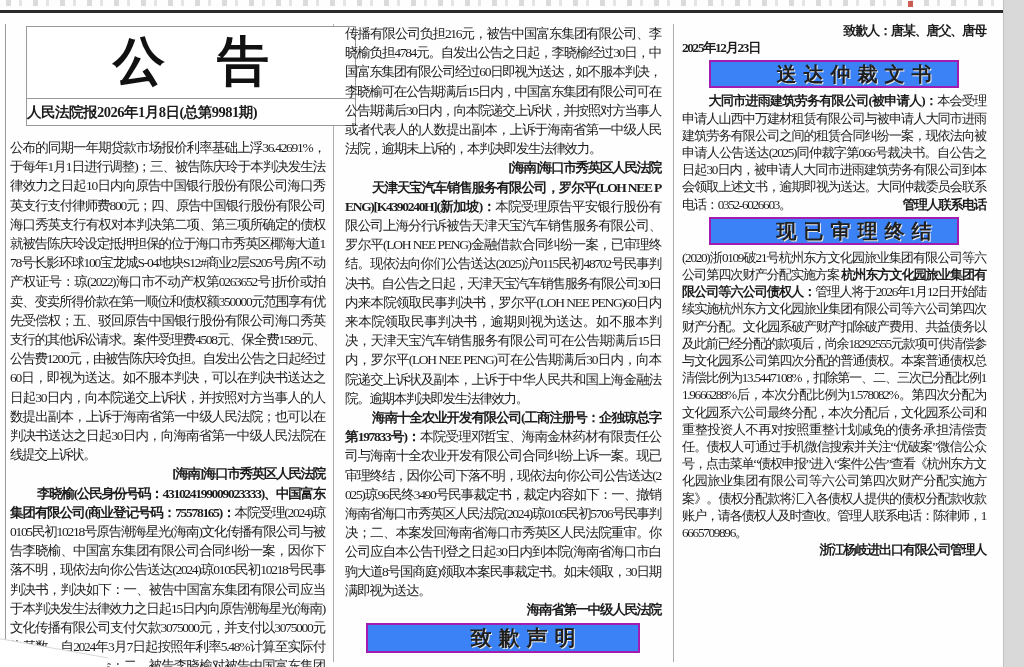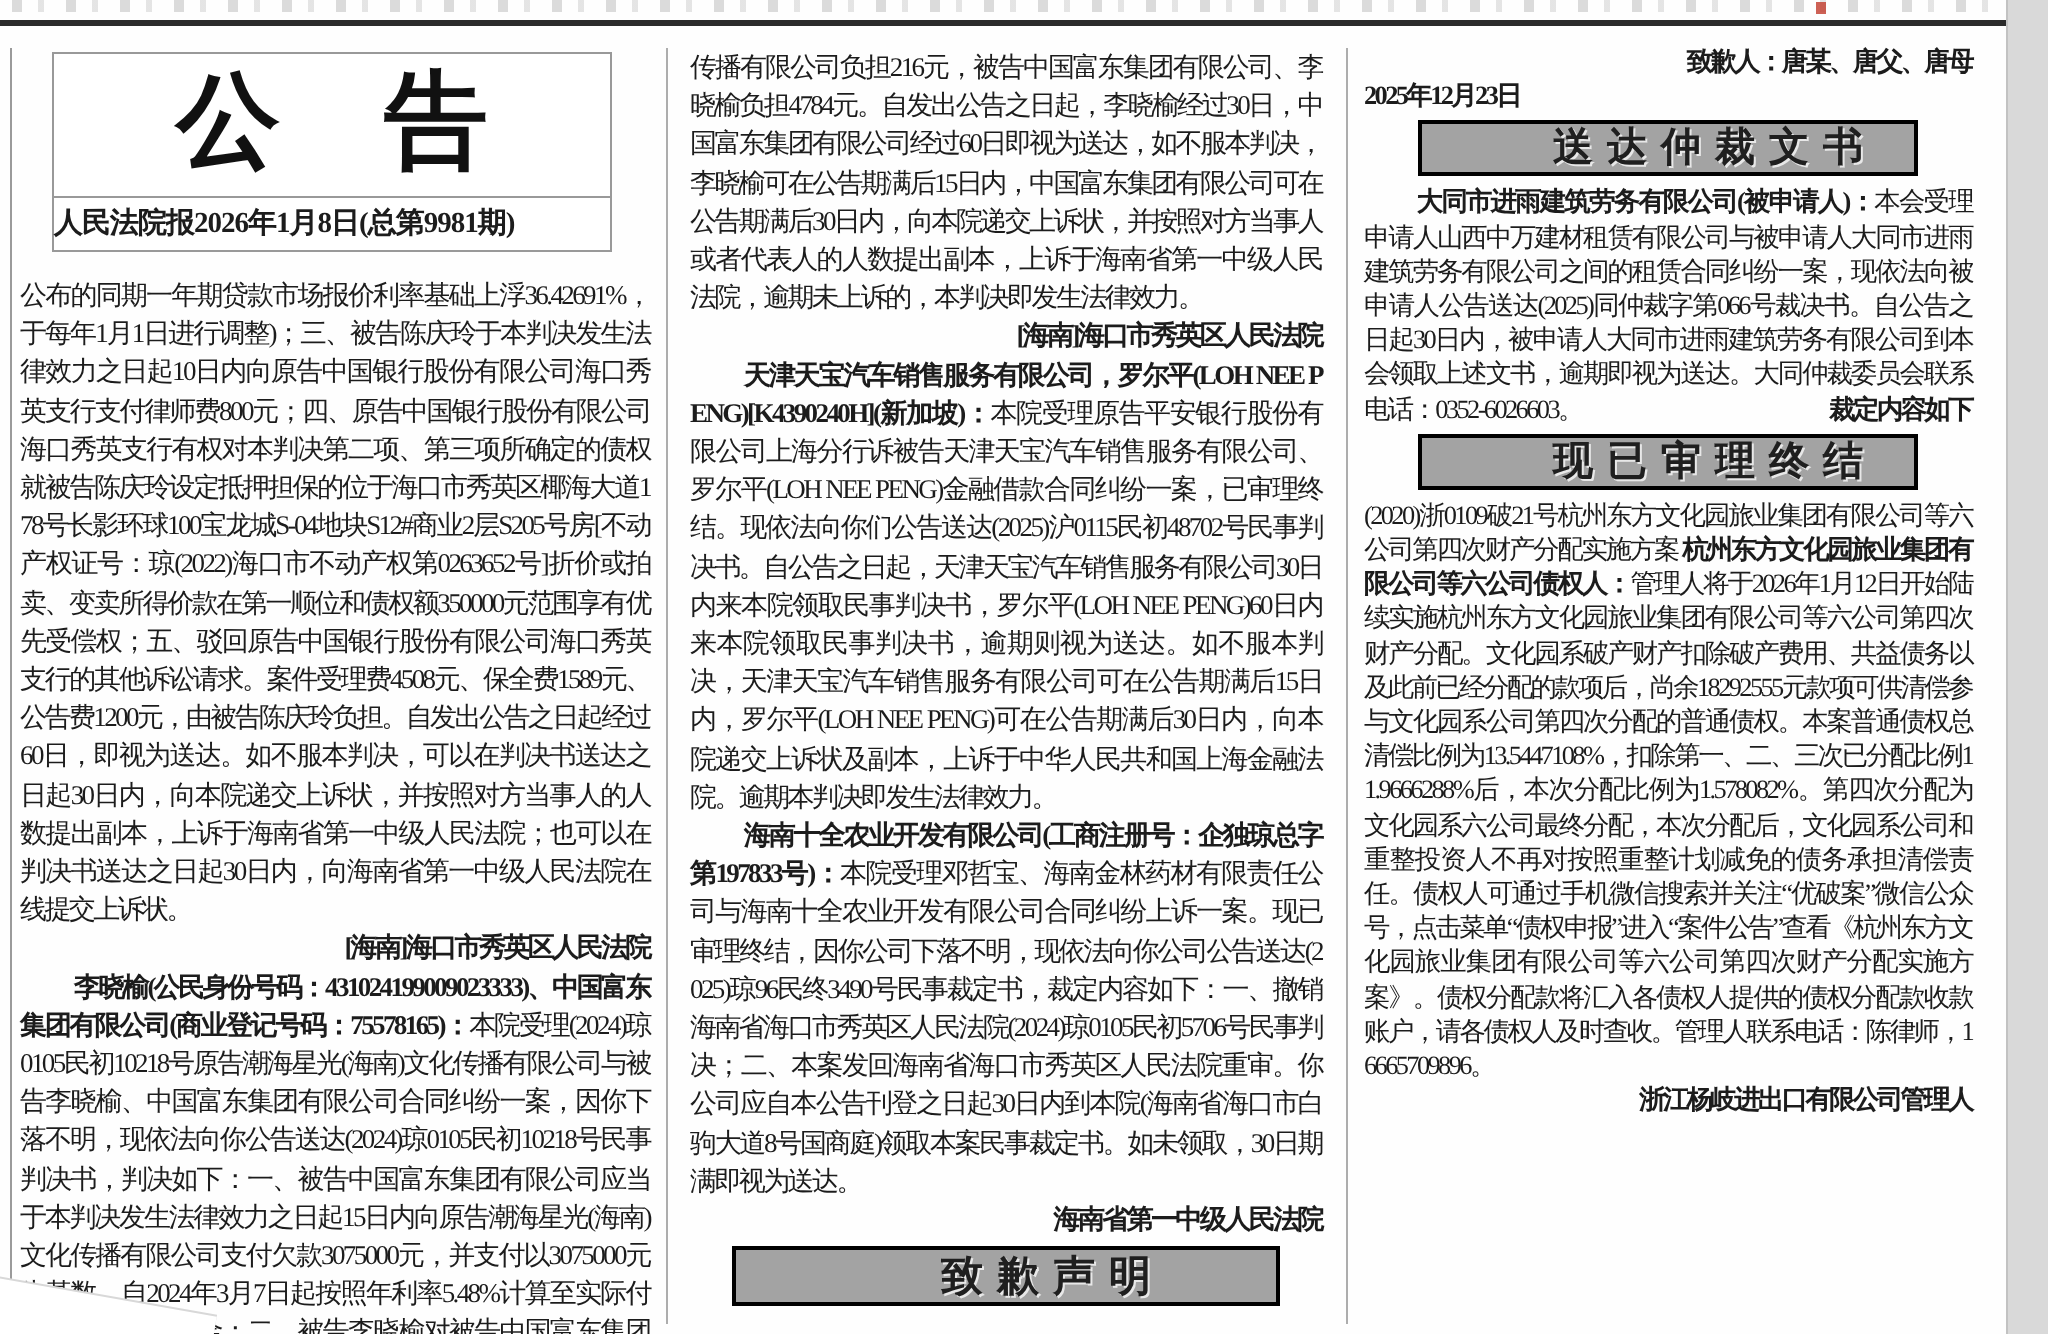--- a/index.html
+++ b/index.html
@@ -13,40 +13,40 @@
   .top-noise { position:absolute; left:6px; top:0; width:990px; height:6px; opacity:.35;
     background:repeating-linear-gradient(90deg,#9a9a9a 0 5px,transparent 5px 13px,#b5b5b5 13px 16px,transparent 16px 27px); }
   .red-mark { position:absolute; left:908px; top:1px; width:5px; height:6px; background:#c0392b; opacity:.8; }
   .top-rule { position:absolute; left:0; top:10px; width:1004px; height:3px; background:#2b2b2b; }
   .left-rule { position:absolute; left:5px; top:24px; width:1px; height:640px; background:#9a9a9a; }
   .sep { position:absolute; top:24px; width:1px; height:638px; background:#adadad; }
   .sep1 { left:333px; } .sep2 { left:673px; }
   .corner-cut { position:absolute; left:-45px; bottom:-30px; width:150px; height:52px;
     background:#fff; transform:rotate(10deg); box-shadow:0 -1px 0 #d8d8d8; }
 
-  .masthead { position:absolute; left:26px; top:26px; width:280px; height:100px;
+  .masthead { position:absolute; left:26px; top:26px; width:330px; height:100px;
     border:1px solid #999; background:#fff; box-sizing:border-box; }
   .masthead-title { height:71px; line-height:69px; text-align:center;
     font-size:52px; font-weight:bold; color:#111; }
   .masthead-issue { height:27px; line-height:27px; border-top:1px solid #999;
     font-weight:bold; font-size:14.5px; letter-spacing:-0.5px; }
 
   .col { position:absolute; text-align:justify; }
   .col p { margin:0; text-align:justify; word-break:break-all; }
   .col1, .col2 { font-size:13.5px; line-height:19.2px; letter-spacing:-1.3px; }
   .col3 { font-size:13.2px; line-height:17.2px; letter-spacing:-1.3px; }
   .col1 { left:10px; top:138px; width:315px; }
   .col2 { left:345px; top:24px; width:316px; }
   .col3 { left:682px; top:22px; width:304px; }
   .indent { text-indent:2em; }
   b, .bold { font-weight:bold; }
   .sig { text-align:right !important; font-weight:bold; word-break:keep-all; }
   .date-line { text-align:center; font-weight:bold; }
-  .section-box { margin:4px auto 4px auto; width:87%; border:2px solid #000000;
-    background:#a3a3a3; color:#1f1f1f; text-align:center; font-weight:bold;
+  .section-box { margin:4px auto 4px auto; width:87%; border:2px solid #a21caf;
+    background:#3b82f6; color:#1f1f1f; text-align:center; font-weight:bold;
     font-size:21px; line-height:26px; letter-spacing:7px; text-indent:7px;
     text-shadow:1px 1px 0 #e8e8e8; box-sizing:border-box;padding-left:40px; }
   .col3 .section-box { font-size:20px; line-height:24px; width:82%; }
 </style>
 </head>
 <body>
 
 <div id="page">
 
   <div class="top-noise"></div>
@@ -75,21 +75,21 @@
     <p class="indent"><b>海南十全农业开发有限公司(工商注册号：企独琼总字第197833号)：</b><span>本院受理邓哲宝、海南金林药材有限责任公司与海南十全农业开发有限公司合同纠纷上诉一案。现已审理终结，因你公司下落不明，现依法向你公司公告送达(2025)琼96民终3490号民事裁定书，裁定内容如下：一、撤销海南省海口市秀英区人民法院(2024)琼0105民初5706号民事判决；二、本案发回海南省海口市秀英区人民法院重审。你公司应自本公告刊登之日起30日内到本院(海南省海口市白驹大道8号国商庭)领取本案民事裁定书。如未领取，30日期满即视为送达。</span></p>
     <p class="sig">海南省第一中级人民法院</p>
     <div class="section-box">致歉声明</div>
 
   </div>
 
   <div class="col col3">
     <p class="sig">致歉人：唐某、唐父、唐母</p>
     <p class="date-line">2025年12月23日</p>
     <div class="section-box">送达仲裁文书</div>
-    <p class="indent"><b>大同市进雨建筑劳务有限公司(被申请人)：</b><span>本会受理申请人山西中万建材租赁有限公司与被申请人大同市进雨建筑劳务有限公司之间的租赁合同纠纷一案，现依法向被申请人公告送达(2025)同仲裁字第066号裁决书。自公告之日起30日内，被申请人大同市进雨建筑劳务有限公司到本会领取上述文书，逾期即视为送达。大同仲裁委员会联系电话：0352-6026603。</span><b class="bold" style="float:right;">裁定内容如下</b></p>
+    <p class="indent"><b>大同市进雨建筑劳务有限公司(被申请人)：</b><span>本会受理申请人山西中万建材租赁有限公司与被申请人大同市进雨建筑劳务有限公司之间的租赁合同纠纷一案，现依法向被申请人公告送达(2025)同仲裁字第066号裁决书。自公告之日起30日内，被申请人大同市进雨建筑劳务有限公司到本会领取上述文书，逾期即视为送达。大同仲裁委员会联系电话：0352-6026603。</span><b class="bold" style="float:right;">管理人联系电话</b></p>
     <div class="section-box">现已审理终结</div>
     <p><span>(2020)浙0109破21号杭州东方文化园旅业集团有限公司等六公司第四次财产分配实施方案 </span><b>杭州东方文化园旅业集团有限公司等六公司债权人：</b><span>管理人将于2026年1月12日开始陆续实施杭州东方文化园旅业集团有限公司等六公司第四次财产分配。文化园系破产财产扣除破产费用、共益债务以及此前已经分配的款项后，尚余18292555元款项可供清偿参与文化园系公司第四次分配的普通债权。本案普通债权总清偿比例为13.5447108%，扣除第一、二、三次已分配比例11.9666288%后，本次分配比例为1.578082%。第四次分配为文化园系六公司最终分配，本次分配后，文化园系公司和重整投资人不再对按照重整计划减免的债务承担清偿责任。债权人可通过手机微信搜索并关注“优破案”微信公众号，点击菜单“债权申报”进入“案件公告”查看《杭州东方文化园旅业集团有限公司等六公司第四次财产分配实施方案》。债权分配款将汇入各债权人提供的债权分配款收款账户，请各债权人及时查收。管理人联系电话：陈律师，16665709896。</span></p>
     <p class="sig">浙江杨岐进出口有限公司管理人</p>
 
   </div>
 
   <div class="corner-cut"></div>
 </div>
 
 </body></html>

